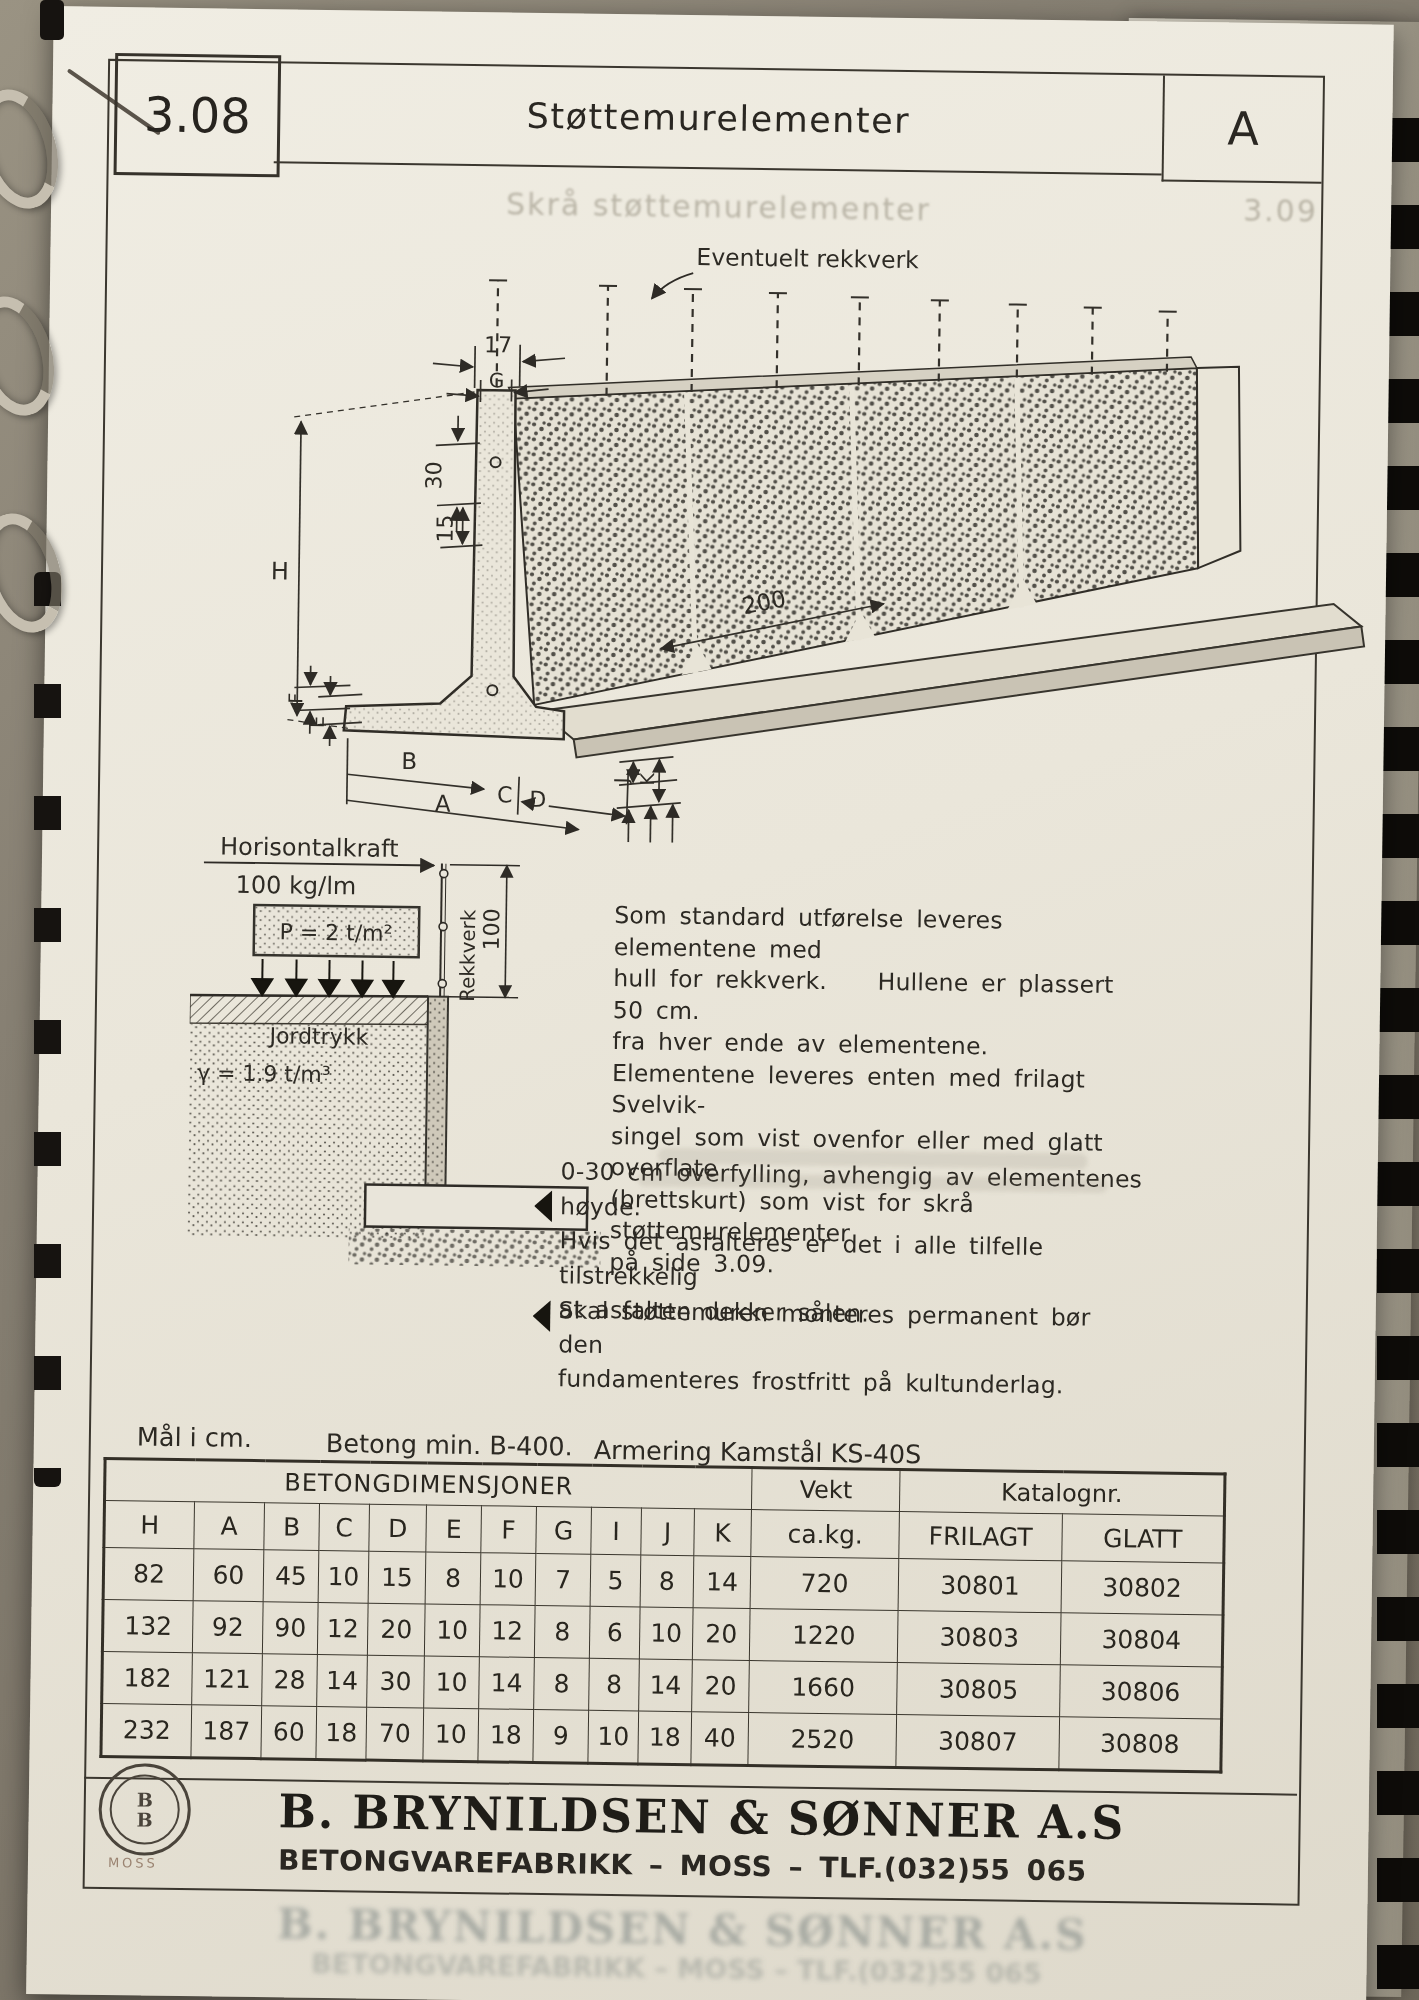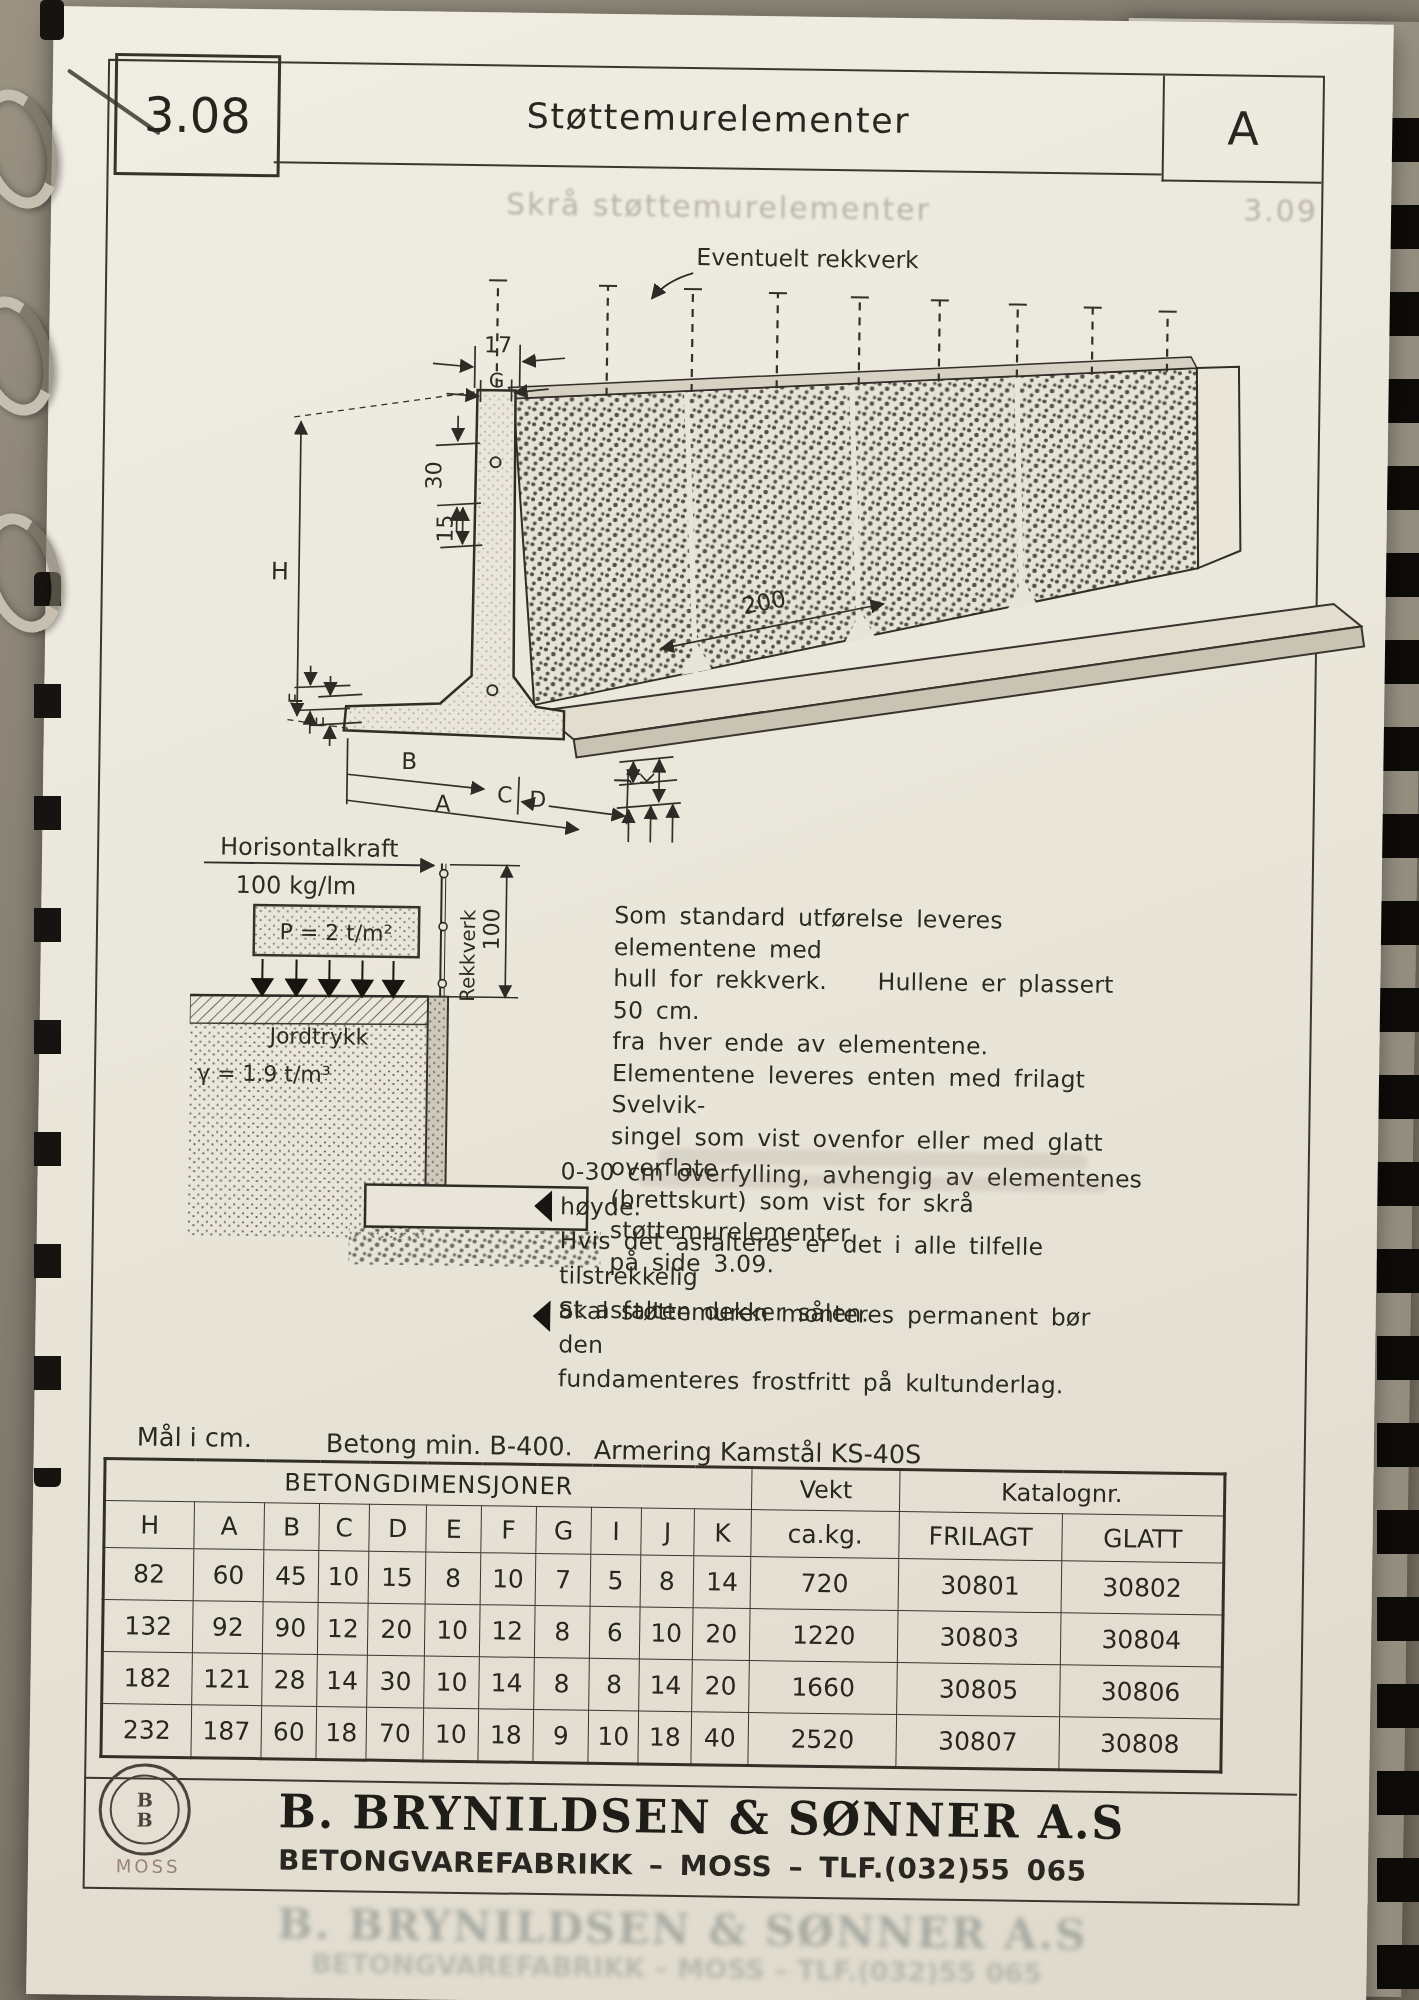--- a/index.html
+++ b/index.html
@@ -61,21 +61,21 @@
   table.specs td{height:51px;font-size:25px;}
   th.novert-b{border-bottom:none;} th.novert-t{border-top:none;}
   .grouphead{letter-spacing:1px;}
 
   .footline{left:55px;top:1770px;width:1213px;height:2px;background:#3b372f;}
   .logo-outer{left:70px;top:1756px;width:86px;height:86px;border:3px solid #4a443b;border-radius:50%;
     display:flex;align-items:center;justify-content:center;color:#4a443b;}
   .logo-inner{width:66px;height:66px;border:2px solid #4a443b;border-radius:50%;
     display:flex;flex-direction:column;align-items:center;justify-content:center;
     font-family:"DejaVu Serif",serif;font-size:19px;line-height:20px;font-weight:bold;}
-  .logo-city{left:88px;top:1848px;font-size:18px;letter-spacing:3px;color:#9b8472;}
+  .logo-city{left:80px;top:1848px;font-size:13px;letter-spacing:3px;color:#9b8472;}
   .company{left:250px;top:1776px;width:800px;text-align:center;font-family:"DejaVu Serif",serif;
     font-weight:bold;font-size:44px;letter-spacing:2px;color:#1f1d18;transform:scaleY(1.05);white-space:nowrap;}
   .address{left:250px;top:1834px;width:800px;text-align:center;font-weight:bold;font-size:28px;
     letter-spacing:.5px;word-spacing:6px;color:#2a2722;white-space:nowrap;}
   .ghostline{text-align:center;white-space:nowrap;filter:blur(2.5px);}
   .gl1{left:250px;top:1890px;width:800px;font-family:"DejaVu Serif",serif;font-weight:bold;
     font-size:42px;letter-spacing:2px;color:rgba(40,58,66,.30);}
   .gl2{left:250px;top:1938px;width:800px;font-weight:bold;font-size:27px;color:rgba(40,58,66,.22);}
 
   svg text{fill:#2e2b25;font-family:"DejaVu Sans",sans-serif;}

